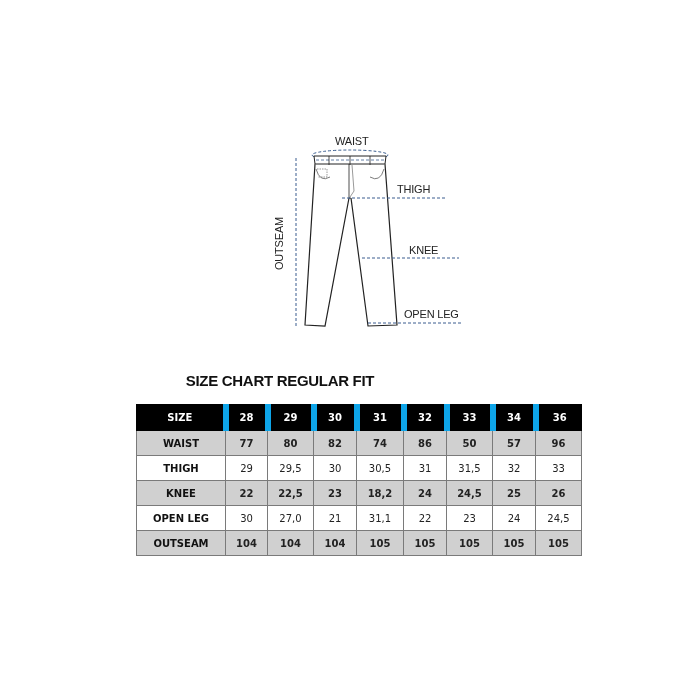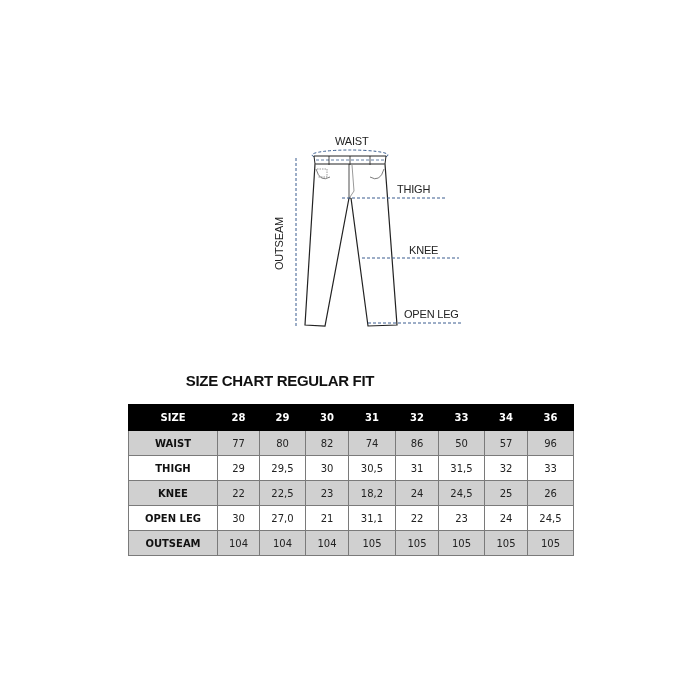--- a/index.html
+++ b/index.html
@@ -6,26 +6,26 @@
     body { width: 700px; height: 700px; position: relative; overflow: hidden; font-family: "Liberation Sans", sans-serif; }
     .diagram { position: absolute; left: 270px; top: 125px; width: 200px; height: 215px; }
     .diagram svg { position: absolute; left: 0; top: 0; }
     .dlabel { position: absolute; font-family: "Liberation Sans", sans-serif; font-size: 11px; color: #222; white-space: nowrap; letter-spacing: -0.2px; }
     .lbl-waist { left: 65px; top: 10px; }
     .lbl-thigh { left: 127px; top: 58px; }
     .lbl-knee { left: 139px; top: 119px; }
     .lbl-openleg { left: 134px; top: 183px; }
     .lbl-outseam { left: 3px; top: 145px; transform: rotate(-90deg); transform-origin: left top; }
     .title { position: absolute; left: 0; width: 560px; top: 372px; text-align: center; font-family: "Liberation Sans", sans-serif; font-weight: bold; font-size: 15px; color: #111; letter-spacing: -0.3px; }
-    table.sizechart { position: absolute; left: 128px; top: 404px; border-collapse: collapse; font-family: "DejaVu Sans", sans-serif; font-size: 10px; table-layout: fixed; }
+    table.sizechart { position: absolute; left: 136px; top: 404px; border-collapse: collapse; font-family: "DejaVu Sans", sans-serif; font-size: 10px; table-layout: fixed; }
     table.sizechart td, table.sizechart th { border: 1px solid #7a7a7a; text-align: center; padding: 0; height: 24px; color: #222; }
     table.sizechart thead th { background: #000; color: #fff; font-weight: bold; border-color: #000; height: 25px; }
-    table.sizechart thead th:not(:first-child) { border-left: 1px solid #0ea5e9; }
+    table.sizechart thead th:not(:first-child) { border-left: 6px solid #0ea5e9; }
     table.sizechart tbody th { font-weight: bold; color: #111; }
-    tr.grey td, tr.grey th { background: #d0d0d0; }
+    tr.grey td, tr.grey th { background: #d0d0d0; font-weight: bold; }
     tr.white td, tr.white th { background: #ffffff; }
     col.c0 { width: 89px; }
     col.c1 { width: 42px; }
     col.c2 { width: 46px; }
     col.c3 { width: 43px; }
     col.c4 { width: 47px; }
     col.c5 { width: 43px; }
     col.c6 { width: 46px; }
     col.c7 { width: 43px; }
     col.c8 { width: 46px; }

